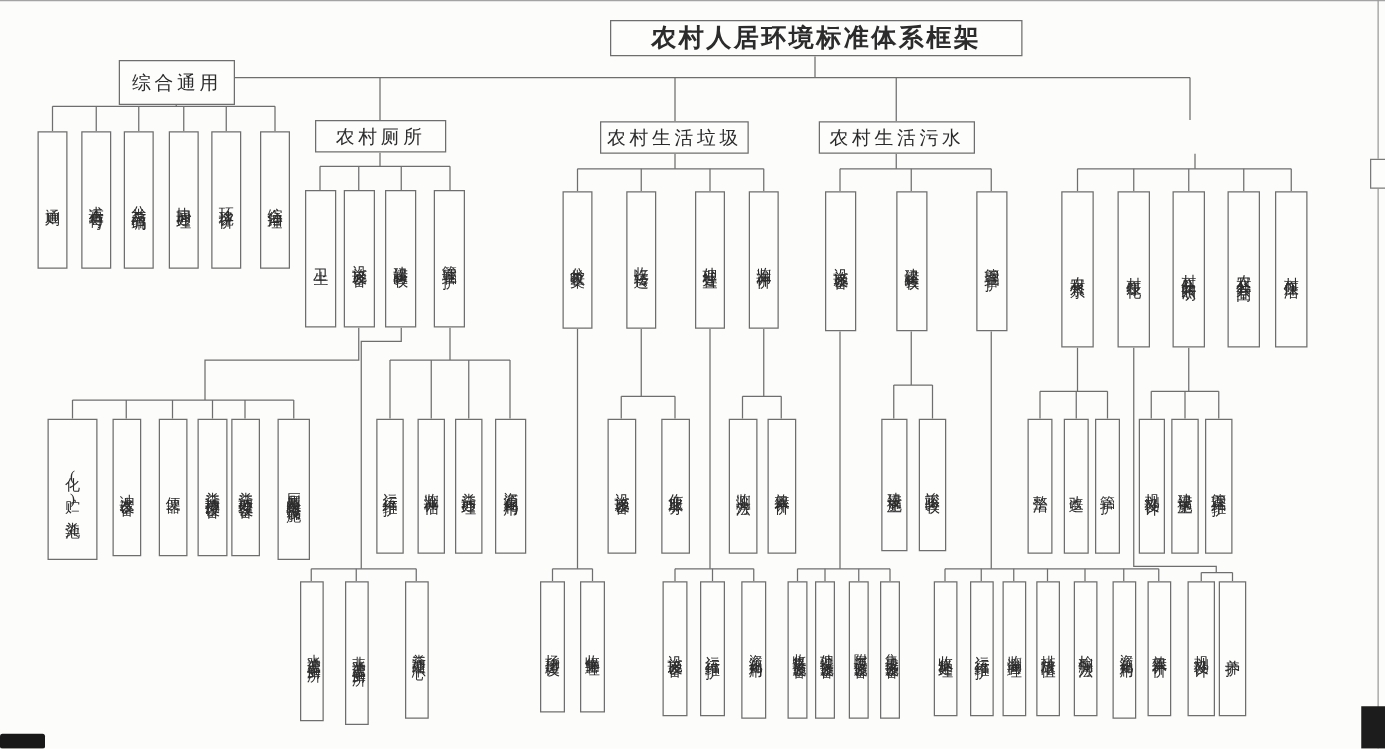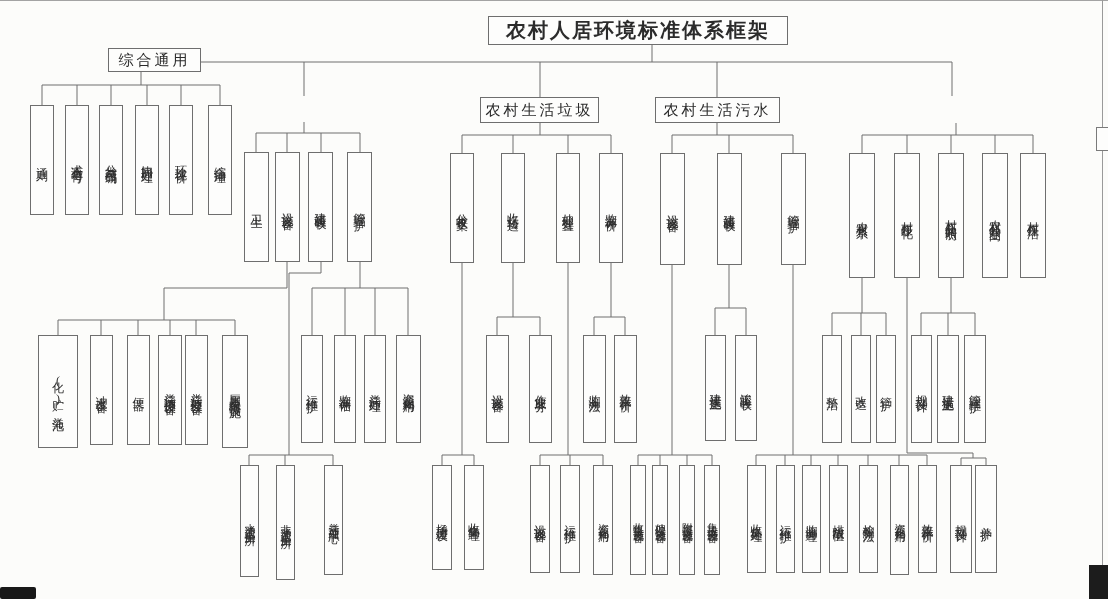--- a/index.html
+++ b/index.html
@@ -139,22 +139,23 @@
       <path d="M951 278 V313"></path>
       <path d="M921 313 H975"></path>
       <path d="M921 313 V335"></path>
       <path d="M948 313 V335"></path>
       <path d="M975 313 V335"></path>
       <path d="M907 278 V453 H973 V458"></path>
       <path d="M961 458 H986"></path>
       <path d="M961 458 V465"></path>
       <path d="M986 458 V465"></path>
     </svg>
-    <div class="node hbox title" style="left: 488px; top: 16px; width: 300px; height: 29px;">农村人居环境标准体系框架</div>
-    <div class="node hbox" style="left: 108px; top: 48px; width: 93px; height: 24px;">综合通用</div>
+    <div class="node hbox title" style="left: 488px; top: 16px; width: 330px; height: 29px;">农村人居环境标准体系框架</div>
+    <div class="node hbox" style="left: 95px; top: 48px; width: 93px; height: 36px;">综合通用</div>
+    <div class="node hbox" style="left: 252px; top: 96px; width: 105px; height: 26px;">农村厕所</div>
     <div class="node hbox" style="left: 655px; top: 97px; width: 125px; height: 26px;">农村生活污水</div>
     <div class="node hbox" style="left: 480px; top: 97px; width: 119px; height: 26px;">农村生活垃圾</div>
     <div class="node vbox" style="left: 30px; top: 105px; width: 24px; height: 110px;">通则</div>
     <div class="node vbox" style="left: 65px; top: 105px; width: 24px; height: 110px;">术语与符号</div>
     <div class="node vbox" style="left: 99px; top: 105px; width: 24px; height: 110px;">分类与编码</div>
     <div class="node vbox" style="left: 135px; top: 105px; width: 24px; height: 110px;">协同处理</div>
     <div class="node vbox" style="left: 169px; top: 105px; width: 24px; height: 110px;">环境评价</div>
     <div class="node vbox" style="left: 208px; top: 105px; width: 24px; height: 110px;">综合治理</div>
     <div class="node vbox" style="left: 244px; top: 152px; width: 25px; height: 110px;">卫生</div>
     <div class="node vbox" style="left: 275px; top: 152px; width: 25px; height: 110px;">设施设备</div>

